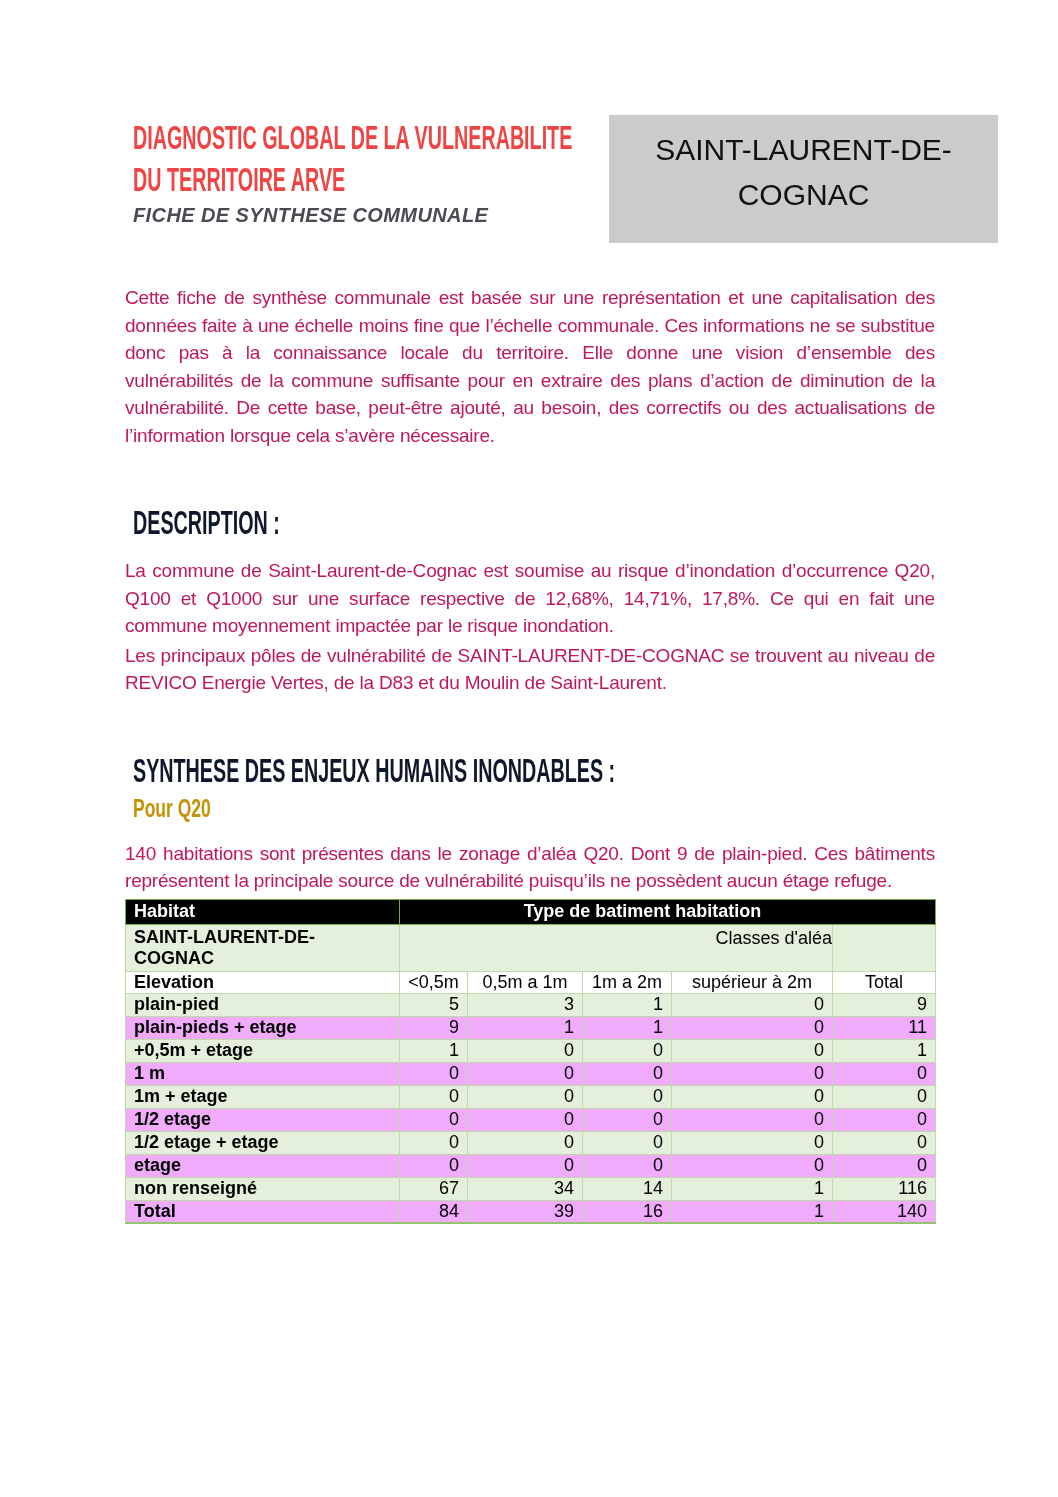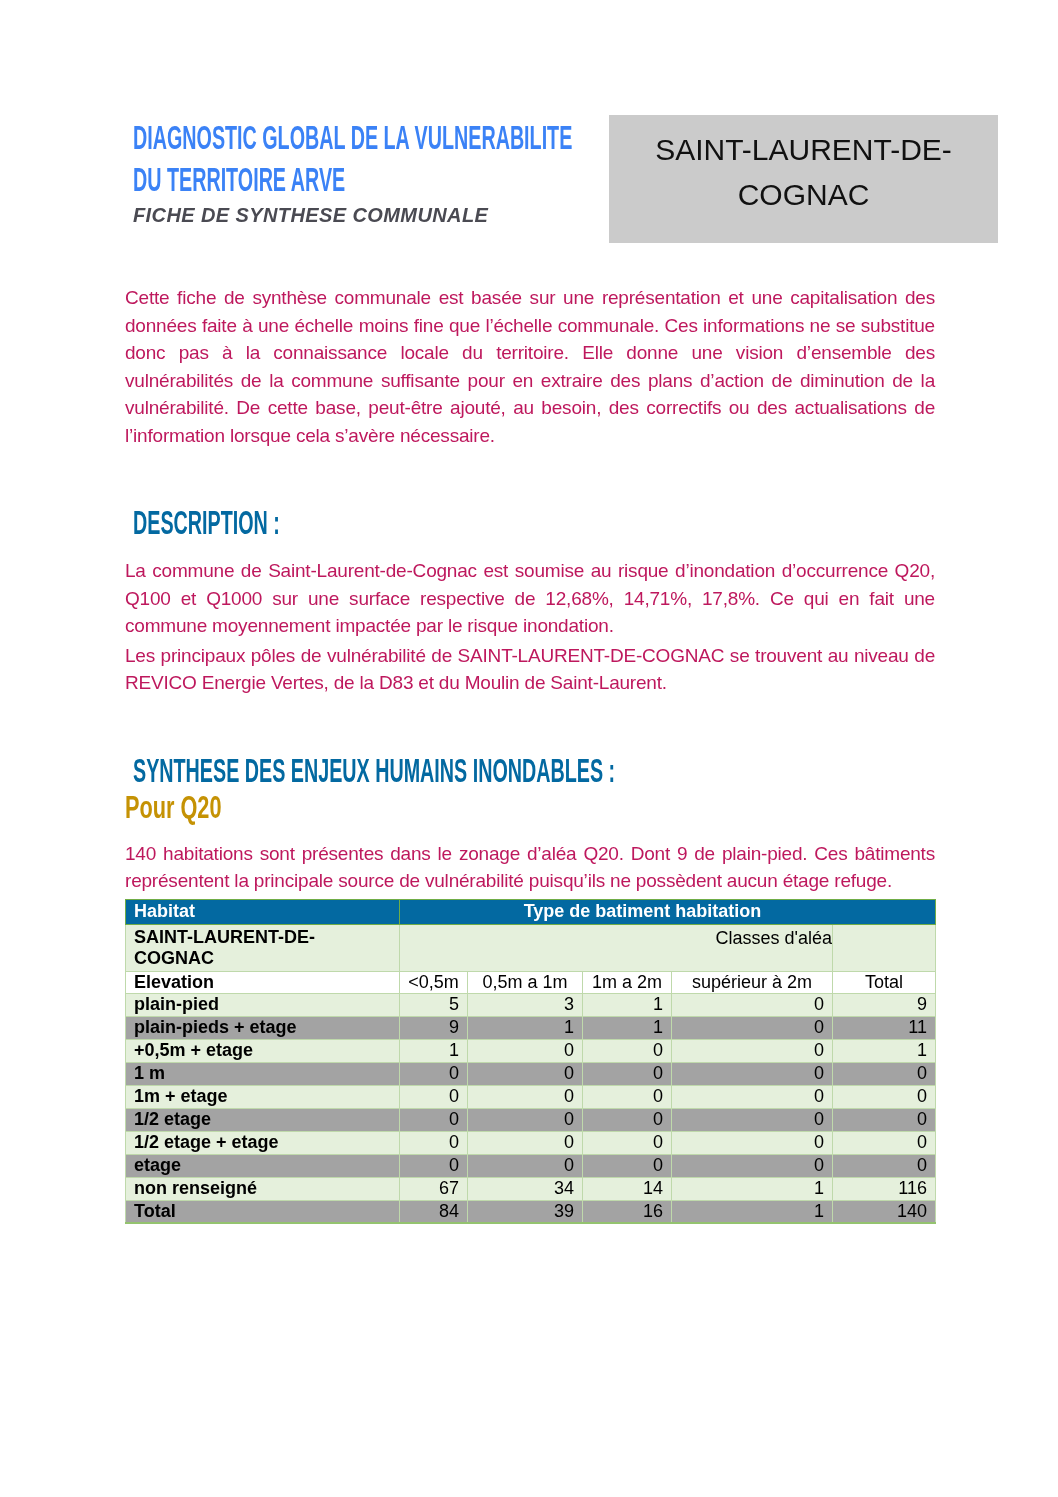--- a/index.html
+++ b/index.html
@@ -10,21 +10,21 @@
     width: 1058px;
     height: 1497px;
     background: #ffffff;
     overflow: hidden;
   }
 
   
   .title-block { position: absolute; left: 133px; top: 116px; }
   .title-line {
     font-size: 34px; font-weight: bold; line-height: 42px;
-    color: #3b82f6; white-space: nowrap;
+    color: #ef4444; white-space: nowrap;
   }
   .title-line > span { display: inline-block; transform: scaleX(0.58); transform-origin: 0 50%; }
   .subtitle {
     margin-top: 4px; font-size: 20px; font-weight: bold; font-style: italic;
     color: #4a4a52; letter-spacing: 0.4px;
   }
   .commune-box {
     position: absolute; left: 609px; top: 115px; width: 389px; height: 128px;
     background: #CBCBCB; display: flex; align-items: flex-start; justify-content: center;
   }
@@ -34,25 +34,25 @@
   }
 
   
   .content { position: absolute; left: 125px; top: 284px; width: 810px; }
   p.body-text {
     font-size: 19px; line-height: 27.5px; text-align: justify;
     letter-spacing: -0.2px; color: #be185d;
   }
   .section-heading {
     margin-left: 8px; font-size: 34px; font-weight: bold; line-height: 40px;
-    color: #0369a1; white-space: nowrap;
+    color: #0f172a; white-space: nowrap;
   }
   .section-heading > span { display: inline-block; transform: scaleX(0.58); transform-origin: 0 50%; }
   .sub-heading {
-    margin-left: 0; font-size: 31px; font-weight: bold; line-height: 32px;
+    margin-left: 8px; font-size: 25px; font-weight: bold; line-height: 32px;
     color: #C59204; white-space: nowrap;
   }
   .sub-heading > span { display: inline-block; transform: scaleX(0.70); transform-origin: 0 50%; }
 
   .mt-intro-heading { margin-top: 53px; }
   .mt-para1 { margin-top: 15px; }
   .mt-para2 { margin-top: 2px; }
   .mt-synthese { margin-top: 53px; }
   .mt-pour { margin-top: 2px; }
   .mt-para3 { margin-top: 16px; }
@@ -60,33 +60,33 @@
 
   
   table.habitat {
     width: 810px; border-collapse: collapse; table-layout: fixed;
     font-size: 18px;
   }
   table.habitat td, table.habitat th {
     border: 1px solid #BFD9AB; overflow: hidden; white-space: nowrap;
   }
   tr.green-header td {
-    background: #0369a1; color: #ffffff; font-weight: bold;
+    background: #000000; color: #ffffff; font-weight: bold;
     border-color: #70AD47; height: 25px;
   }
   tr.green-header td.corner { padding-left: 8px; text-align: left; }
   tr.green-header td.span-head { text-align: center; padding-right: 50px; }
   tr.commune-row td { background: #E5F0DC; height: 47px; vertical-align: top; }
   tr.commune-row td.commune-cell { padding: 2px 0 0 8px; font-weight: bold; line-height: 21px; white-space: normal; }
   tr.commune-row td.commune-cell .wrap { width: 220px; }
   tr.commune-row td.classes-cell { text-align: right; padding-top: 3px; }
   tr.elev-row td { background: #ffffff; height: 16px; }
   tr.elev-row td.elev-label { padding-left: 8px; font-weight: bold; text-align: left; }
   tr.elev-row td.col-head { text-align: center; }
-  tbody.data tr { height: 23px; background: #a3a3a3; }
+  tbody.data tr { height: 23px; background: #f0abfc; }
   tbody.data tr:nth-child(odd) { background: #E5F0DC; }
   tbody.data td.row-label { padding-left: 8px; font-weight: bold; text-align: left; }
   tbody.data td.num { text-align: right; padding-right: 8px; }
   tbody.data tr.total-row td { border-bottom: 2px solid #94C36F; }
 </style>
 </head>
 <body>
 
 <div class="page">
 

